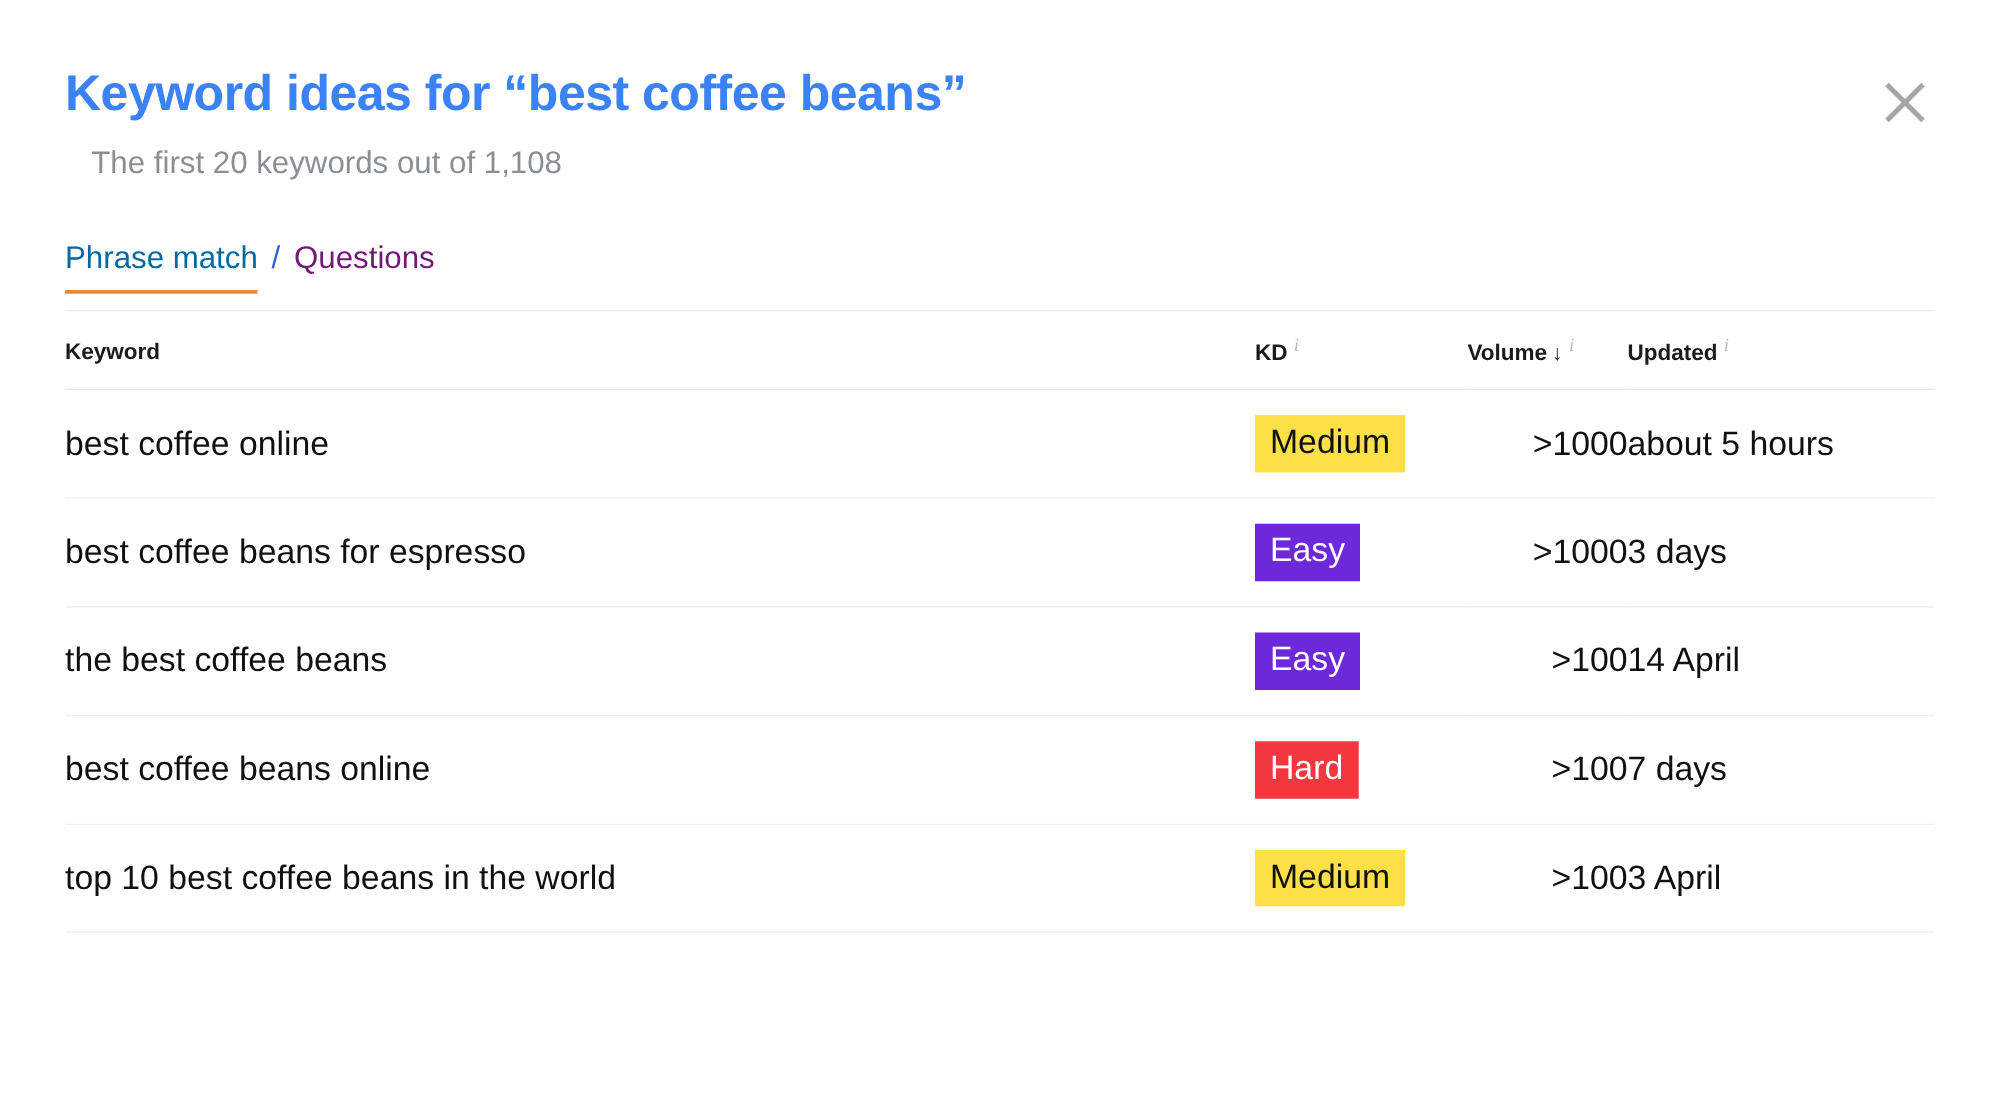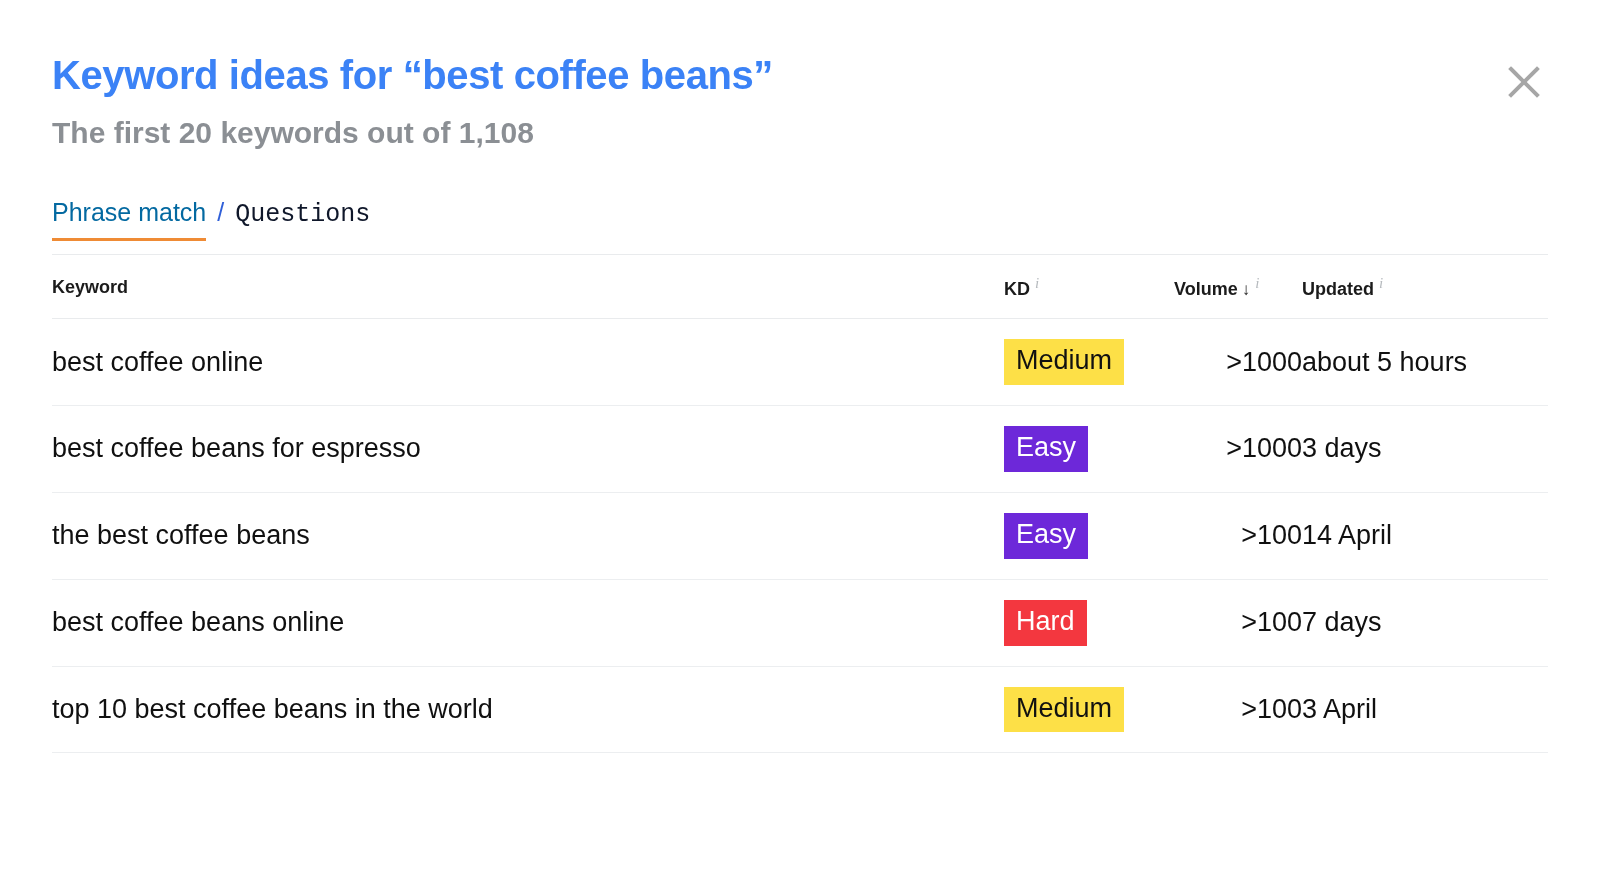--- a/index.html
+++ b/index.html
@@ -27,24 +27,25 @@
   .page-title {
     font-size: 40px;
     font-weight: 700;
     color: #3b82f6;
     letter-spacing: -0.4px;
     line-height: 1.18;
   }
 
   .page-subtitle {
     margin-top: 16px;
-    font-size: 30px;
-    font-weight: 700;
+    font-size: 25px;
+    font-weight: 400;
     color: #8b8f94;
     line-height: 1.2;
+    margin-left: 21px;
   }
 
   .close-button {
     position: absolute;
     top: 58px;
     right: 52px;
     width: 48px;
     height: 48px;
     display: flex;
     align-items: center;
@@ -72,24 +73,23 @@
     border-bottom: 3px solid #ef8b35;
     cursor: pointer;
   }
 
   .tab-sep {
     color: #2f5fd8;
     font-weight: 400;
   }
 
   .tab-link {
-    color: #0f172a;
-    font-weight: 400;
-    cursor: pointer;
-    font-family: Liberation Mono, monospace;
+    color: #701a75;
+    font-weight: 400;
+    cursor: pointer;
   }
 
   
   .kw-table {
     margin-top: 13px;
     width: 100%;
     border-collapse: collapse;
     table-layout: fixed;
   }
 

